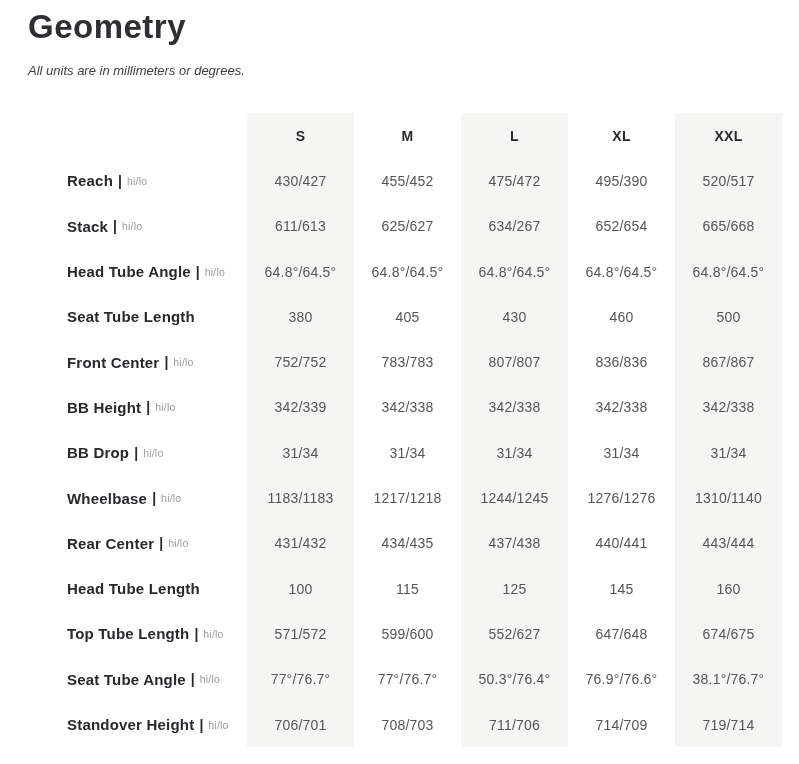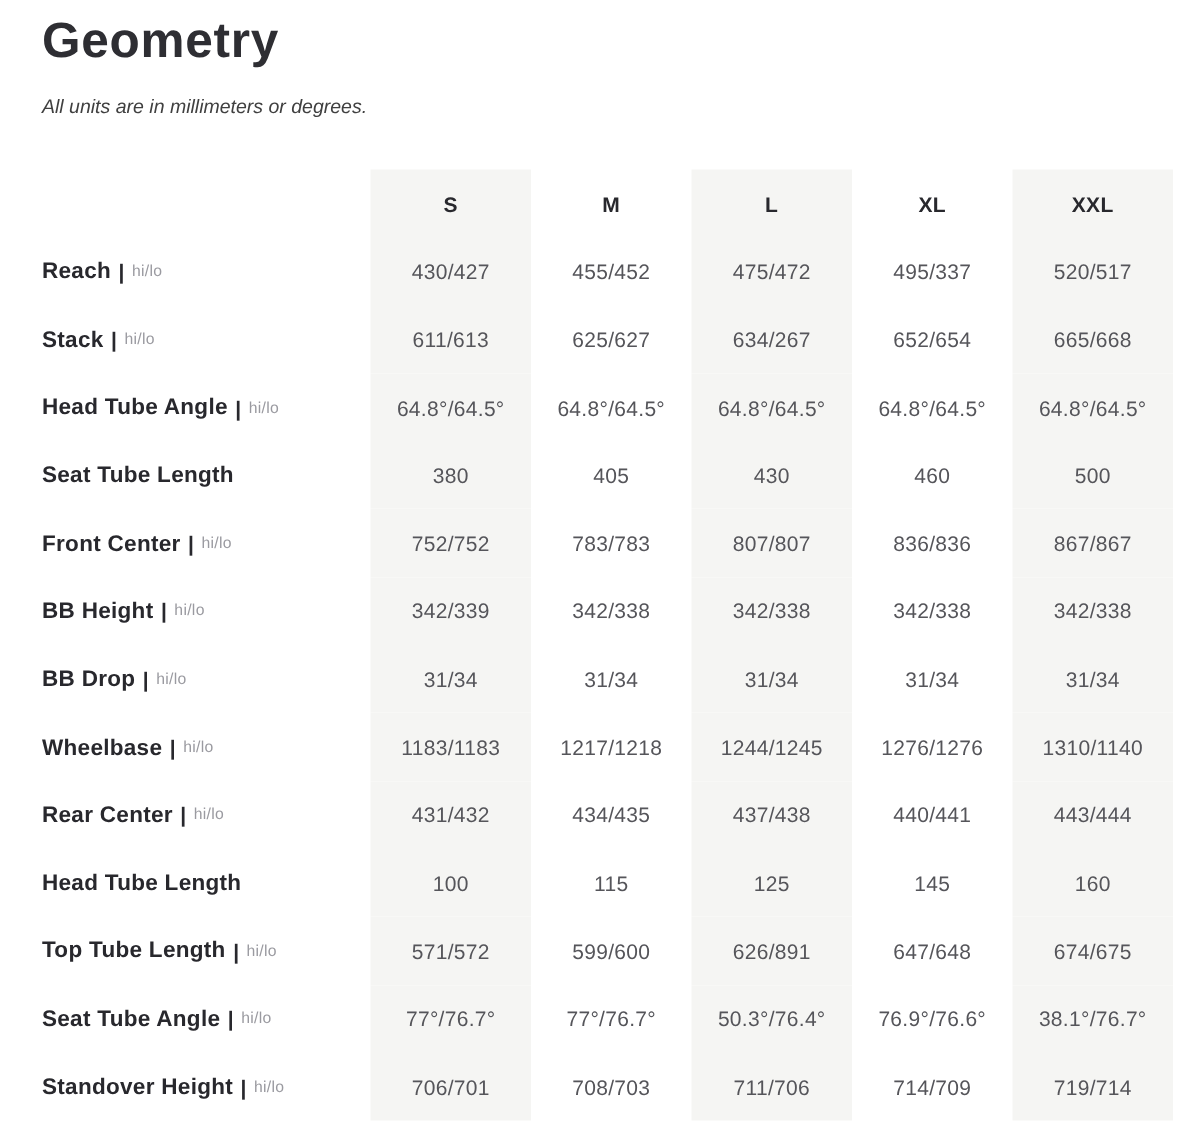--- a/index.html
+++ b/index.html
@@ -65,20 +65,21 @@
   }
   .label-cell {
     height: 45.3px;
     display: flex;
     align-items: center;
     justify-content: flex-start;
     gap: 5px;
     font-size: 15px;
     padding-right: 8px;
     white-space: nowrap;
+    margin-left: 39px;
   }
   .label-cell .lbl {
     font-weight: 700;
     color: #28282d;
     letter-spacing: 0.2px;
   }
   .label-cell .sep {
     font-weight: 700;
     color: #28282d;
     font-size: 14px;
@@ -98,21 +99,21 @@
   <h1 class="page-title">Geometry</h1>
   <p class="page-subtitle">All units are in millimeters or degrees.</p>
 
   <div class="geo-table" id="geo-table">
 
   <div class="" style="display: contents;"><div class="hcell spacer"></div><div class="hcell stripe">S</div><div class="hcell">M</div><div class="hcell stripe">L</div><div class="hcell">XL</div><div class="hcell stripe">XXL</div></div>
       <div class="" style="display: contents;"><div class="label-cell">
           <div class="lbl">Reach</div>
           <div class="sep">|</div>
           <div class="hilo">hi/lo</div>
-        </div><div class="cell stripe">430/427</div><div class="cell">455/452</div><div class="cell stripe">475/472</div><div class="cell">495/337</div><div class="cell stripe">520/517</div></div>
+        </div><div class="cell stripe">430/427</div><div class="cell">455/452</div><div class="cell stripe">475/472</div><div class="cell">495/390</div><div class="cell stripe">520/517</div></div>
       <div class="" style="display: contents;"><div class="label-cell">
           <div class="lbl">Stack</div>
           <div class="sep">|</div>
           <div class="hilo">hi/lo</div>
         </div><div class="cell stripe">611/613</div><div class="cell">625/627</div><div class="cell stripe">634/267</div><div class="cell">652/654</div><div class="cell stripe">665/668</div></div>
       <div class="" style="display: contents;"><div class="label-cell">
           <div class="lbl">Head Tube Angle</div>
           <div class="sep">|</div>
           <div class="hilo">hi/lo</div>
         </div><div class="cell stripe">64.8°/64.5°</div><div class="cell">64.8°/64.5°</div><div class="cell stripe">64.8°/64.5°</div><div class="cell">64.8°/64.5°</div><div class="cell stripe">64.8°/64.5°</div></div>
@@ -144,21 +145,21 @@
           <div class="sep">|</div>
           <div class="hilo">hi/lo</div>
         </div><div class="cell stripe">431/432</div><div class="cell">434/435</div><div class="cell stripe">437/438</div><div class="cell">440/441</div><div class="cell stripe">443/444</div></div>
       <div class="" style="display: contents;"><div class="label-cell">
           <div class="lbl">Head Tube Length</div>
         </div><div class="cell stripe">100</div><div class="cell">115</div><div class="cell stripe">125</div><div class="cell">145</div><div class="cell stripe">160</div></div>
       <div class="" style="display: contents;"><div class="label-cell">
           <div class="lbl">Top Tube Length</div>
           <div class="sep">|</div>
           <div class="hilo">hi/lo</div>
-        </div><div class="cell stripe">571/572</div><div class="cell">599/600</div><div class="cell stripe">626/891</div><div class="cell">647/648</div><div class="cell stripe">674/675</div></div>
+        </div><div class="cell stripe">571/572</div><div class="cell">599/600</div><div class="cell stripe">552/627</div><div class="cell">647/648</div><div class="cell stripe">674/675</div></div>
       <div class="" style="display: contents;"><div class="label-cell">
           <div class="lbl">Seat Tube Angle</div>
           <div class="sep">|</div>
           <div class="hilo">hi/lo</div>
         </div><div class="cell stripe">77°/76.7°</div><div class="cell">77°/76.7°</div><div class="cell stripe">50.3°/76.4°</div><div class="cell">76.9°/76.6°</div><div class="cell stripe">38.1°/76.7°</div></div>
       <div class="" style="display: contents;"><div class="label-cell">
           <div class="lbl">Standover Height</div>
           <div class="sep">|</div>
           <div class="hilo">hi/lo</div>
         </div><div class="cell stripe">706/701</div><div class="cell">708/703</div><div class="cell stripe">711/706</div><div class="cell">714/709</div><div class="cell stripe">719/714</div></div>

